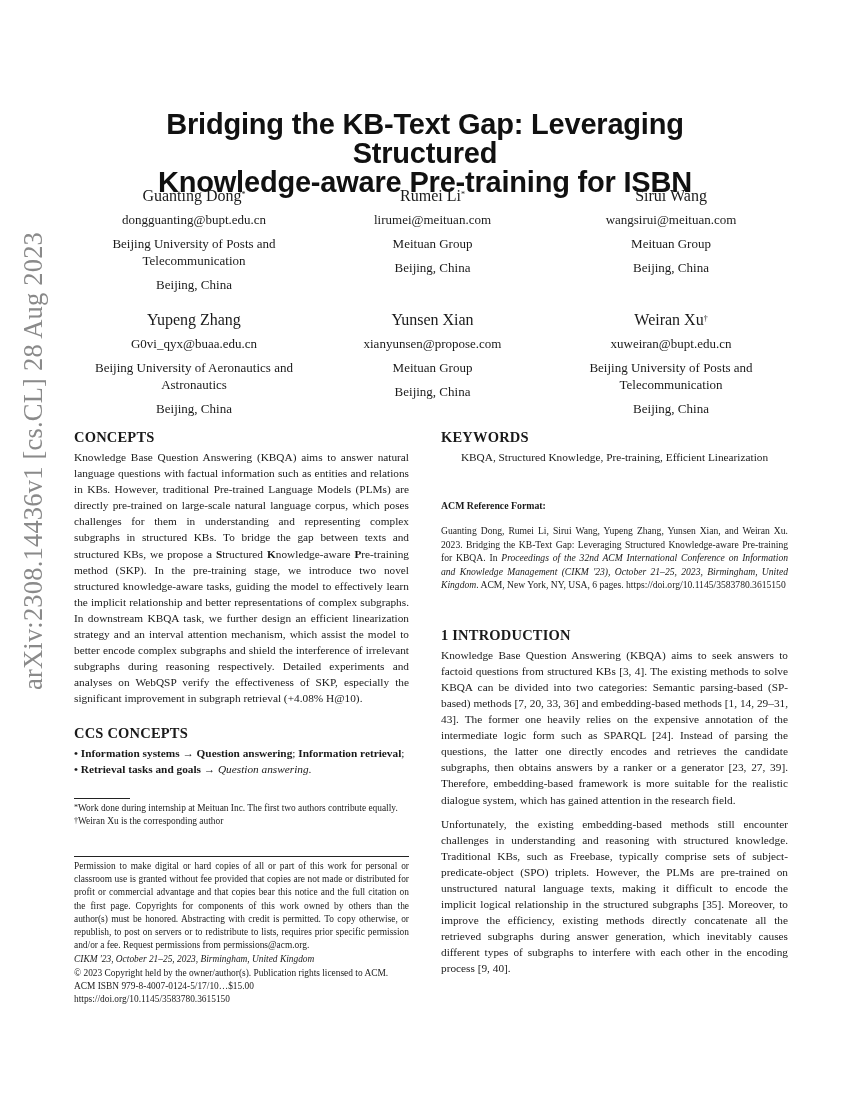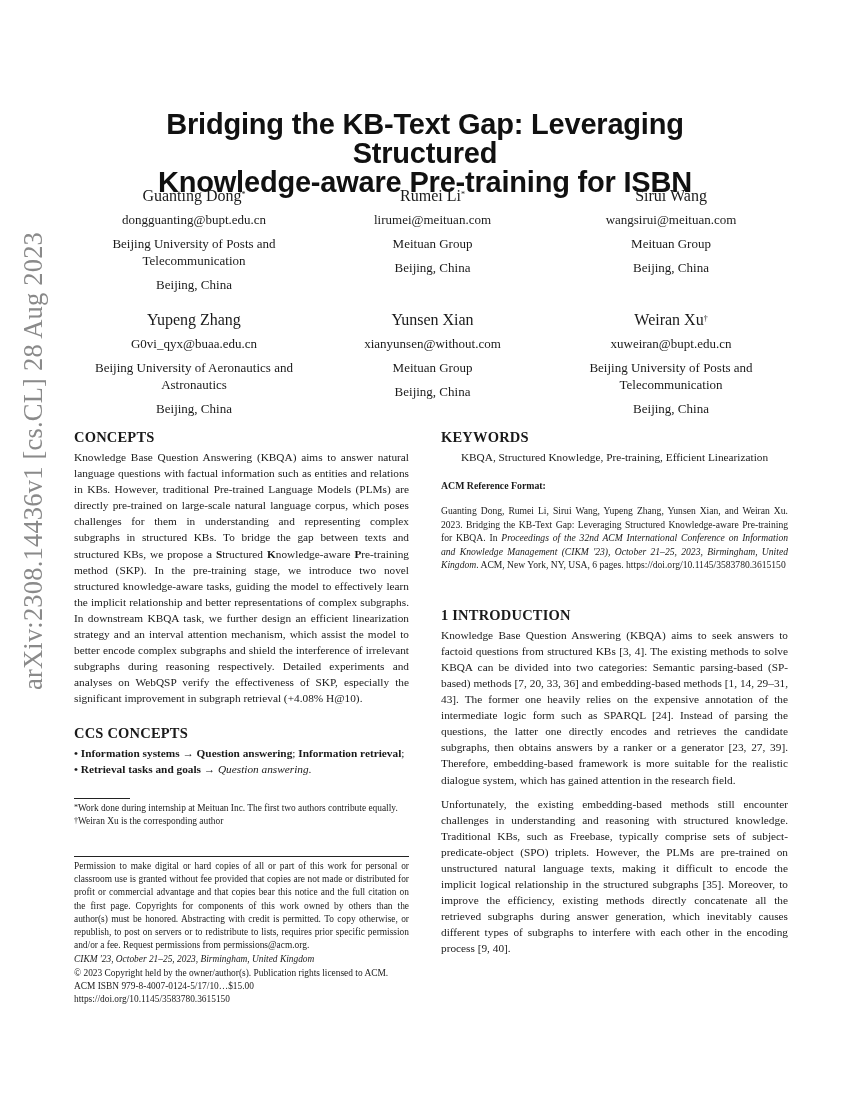--- a/index.html
+++ b/index.html
@@ -59,21 +59,21 @@
 <div class="authors" style="top:310px;">
   <div class="author-row">
     <div class="author">
       <div class="name"><span>Yupeng Zhang</span></div>
       <div class="email">G0vi_qyx@buaa.edu.cn</div>
       <div class="org">Beijing University of Aeronautics and Astronautics</div>
       <div class="loc">Beijing, China</div>
     </div>
     <div class="author">
       <div class="name"><span>Yunsen Xian</span></div>
-      <div class="email">xianyunsen@without.com</div>
+      <div class="email">xianyunsen@propose.com</div>
       <div class="org">Meituan Group</div>
       <div class="loc">Beijing, China</div>
     </div>
     <div class="author">
       <div class="name"><span>Weiran Xu</span><sup>†</sup></div>
       <div class="email">xuweiran@bupt.edu.cn</div>
       <div class="org">Beijing University of Posts and Telecommunication</div>
       <div class="loc">Beijing, China</div>
     </div>
   </div>
@@ -99,19 +99,19 @@
   <div class="ital" style="margin-top:1px;">CIKM '23, October 21–25, 2023, Birmingham, United Kingdom</div>
   <div>© 2023 Copyright held by the owner/author(s). Publication rights licensed to ACM.</div>
   <div>ACM ISBN 979-8-4007-0124-5/17/10…$15.00</div>
   <div>https://doi.org/10.1145/3583780.3615150</div>
 </div>
 
 <div class="col col-right" style="top:428px;">
   <div class="sec-title">KEYWORDS</div>
   <p style="text-align:center;">KBQA, Structured Knowledge, Pre-training, Efficient Linearization</p>
 
-  <div class="ref-fmt-title" style="margin-top:13px;">ACM Reference Format:</div>
+  <div class="ref-fmt-title" style="margin-top:33px;">ACM Reference Format:</div>
   <p class="small" style="margin-top:10px; font-size:9.6px; line-height:13.5px;"><span>Guanting Dong, Rumei Li, Sirui Wang, Yupeng Zhang, Yunsen Xian, and Weiran Xu. 2023. Bridging the KB-Text Gap: Leveraging Structured Knowledge-aware Pre-training for KBQA. In </span><i>Proceedings of the 32nd ACM International Conference on Information and Knowledge Management (CIKM '23), October 21–25, 2023, Birmingham, United Kingdom</i><span>. ACM, New York, NY, USA, 6 pages. https://doi.org/10.1145/3583780.3615150</span></p>
 
   <div class="sec-title" style="margin-top:34px;">1    INTRODUCTION</div>
   <p>Knowledge Base Question Answering (KBQA) aims to seek answers to factoid questions from structured KBs [3, 4]. The existing methods to solve KBQA can be divided into two categories: Semantic parsing-based (SP-based) methods [7, 20, 33, 36] and embedding-based methods [1, 14, 29–31, 43]. The former one heavily relies on the expensive annotation of the intermediate logic form such as SPARQL [24]. Instead of parsing the questions, the latter one directly encodes and retrieves the candidate subgraphs, then obtains answers by a ranker or a generator [23, 27, 39]. Therefore, embedding-based framework is more suitable for the realistic dialogue system, which has gained attention in the research field.</p>
   <p style="margin-top:8px;">Unfortunately, the existing embedding-based methods still encounter challenges in understanding and reasoning with structured knowledge. Traditional KBs, such as Freebase, typically comprise sets of subject-predicate-object (SPO) triplets. However, the PLMs are pre-trained on unstructured natural language texts, making it difficult to encode the implicit logical relationship in the structured subgraphs [35]. Moreover, to improve the efficiency, existing methods directly concatenate all the retrieved subgraphs during answer generation, which inevitably causes different types of subgraphs to interfere with each other in the encoding process [9, 40].</p>
 </div>
 
 </body></html>

